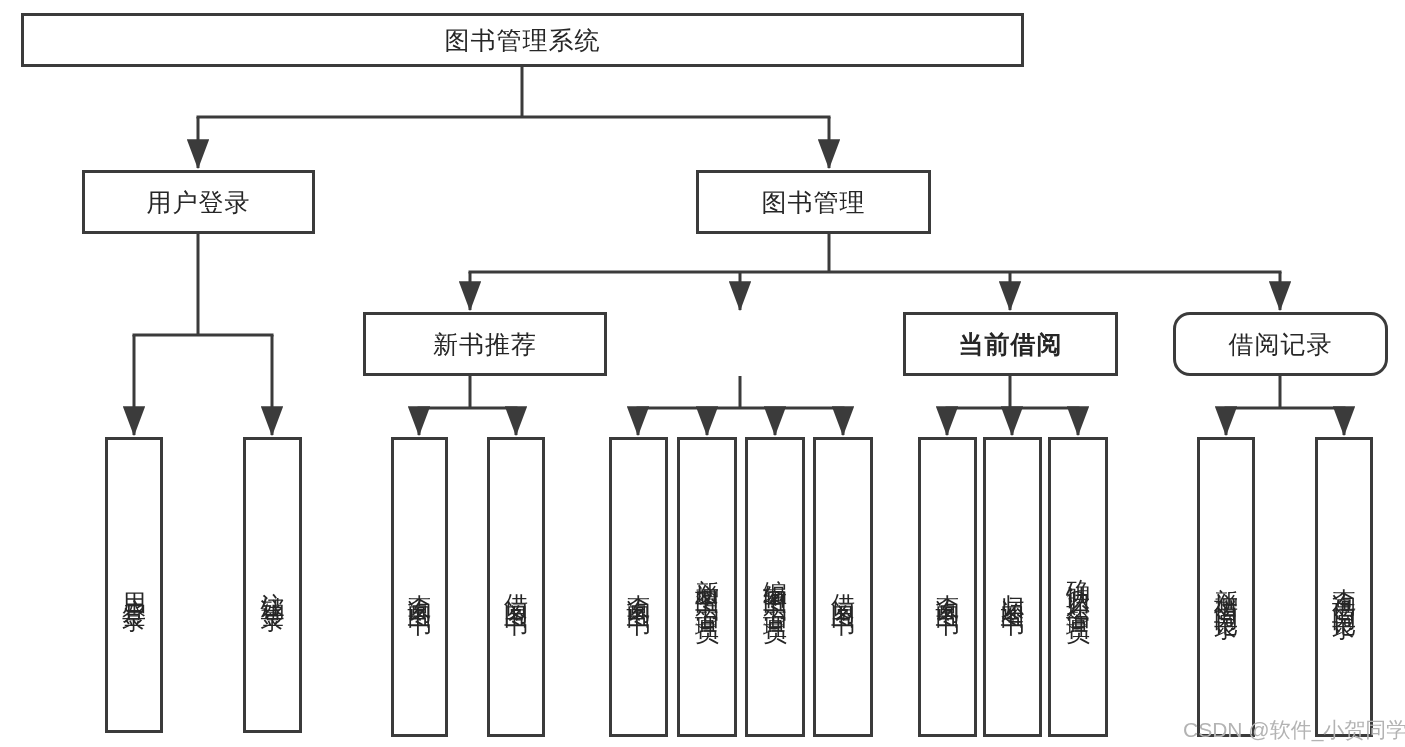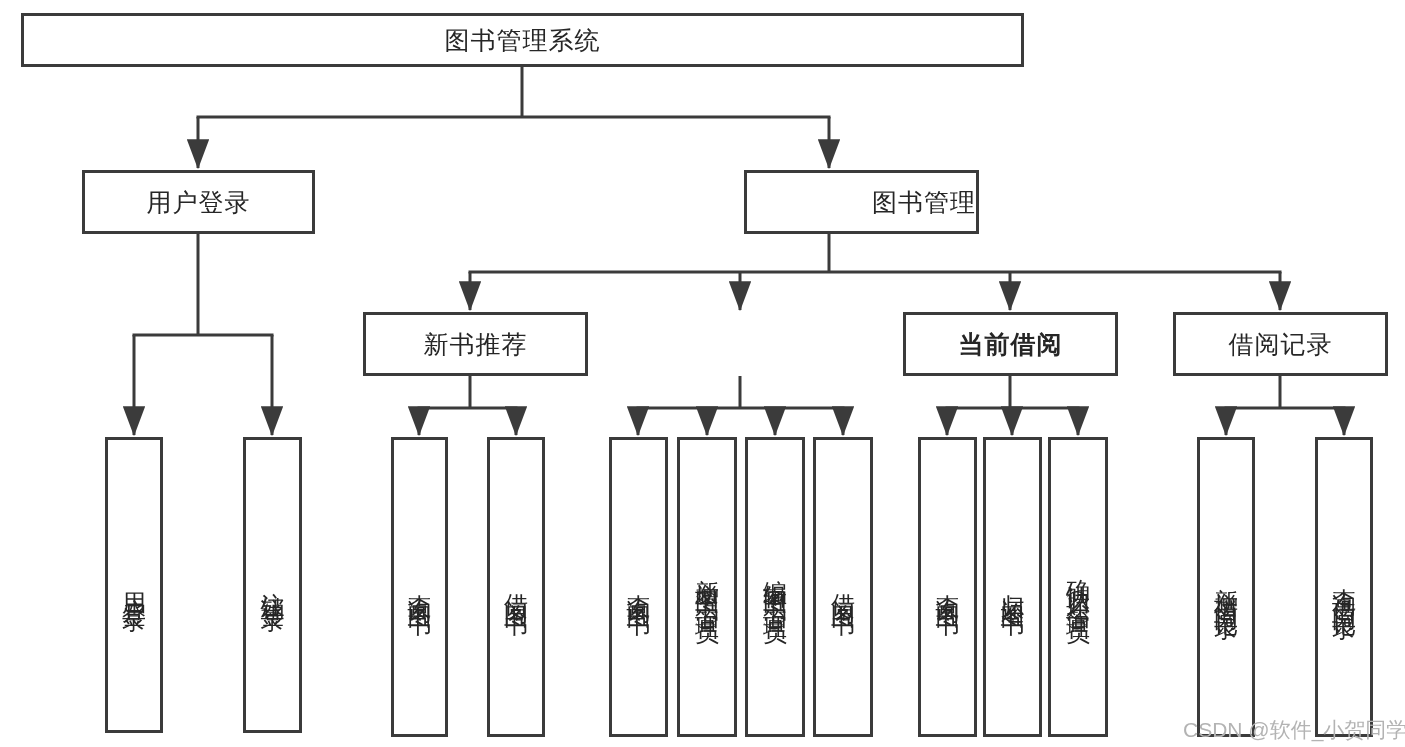--- a/index.html
+++ b/index.html
@@ -107,31 +107,31 @@
     </g>
   </svg>
 
   <div class="node" style="left:21px; top:13px; width:1003px; height:54px;">
     <span class="hlabel">图书管理系统</span>
   </div>
 
   <div class="node" style="left:82px; top:170px; width:233px; height:64px;">
     <span class="hlabel">用户登录</span>
   </div>
-  <div class="node" style="left:744px; top:170px; width:235px; height:64px;justify-content:flex-end;">
+  <div class="node" style="left:696px; top:170px; width:235px; height:64px;">
     <span class="hlabel">图书管理</span>
   </div>
 
-  <div class="node" style="left:363px; top:312px; width:225px; height:64px;font-family:Liberation Serif, serif;">
+  <div class="node" style="left:363px; top:312px; width:244px; height:64px;font-family:Liberation Serif, serif;">
     <span class="hlabel">新书推荐</span>
   </div>
   <div class="node" style="left:903px; top:312px; width:215px; height:64px;font-weight:bold;">
     <span class="hlabel">当前借阅</span>
   </div>
-  <div class="node" style="left:1173px; top:312px; width:215px; height:64px;">
+  <div class="node" style="left:1173px; top:312px; width:215px; height:64px;border-radius:17px;">
     <span class="hlabel">借阅记录</span>
   </div>
 
   <div class="node leaf" style="left:105px; top:437px; width:58px; height:296px;">
     <span class="vlabel">用户登录</span>
   </div>
   <div class="node leaf" style="left:243px; top:437px; width:59px; height:296px;">
     <span class="vlabel">注销登录</span>
   </div>
 

